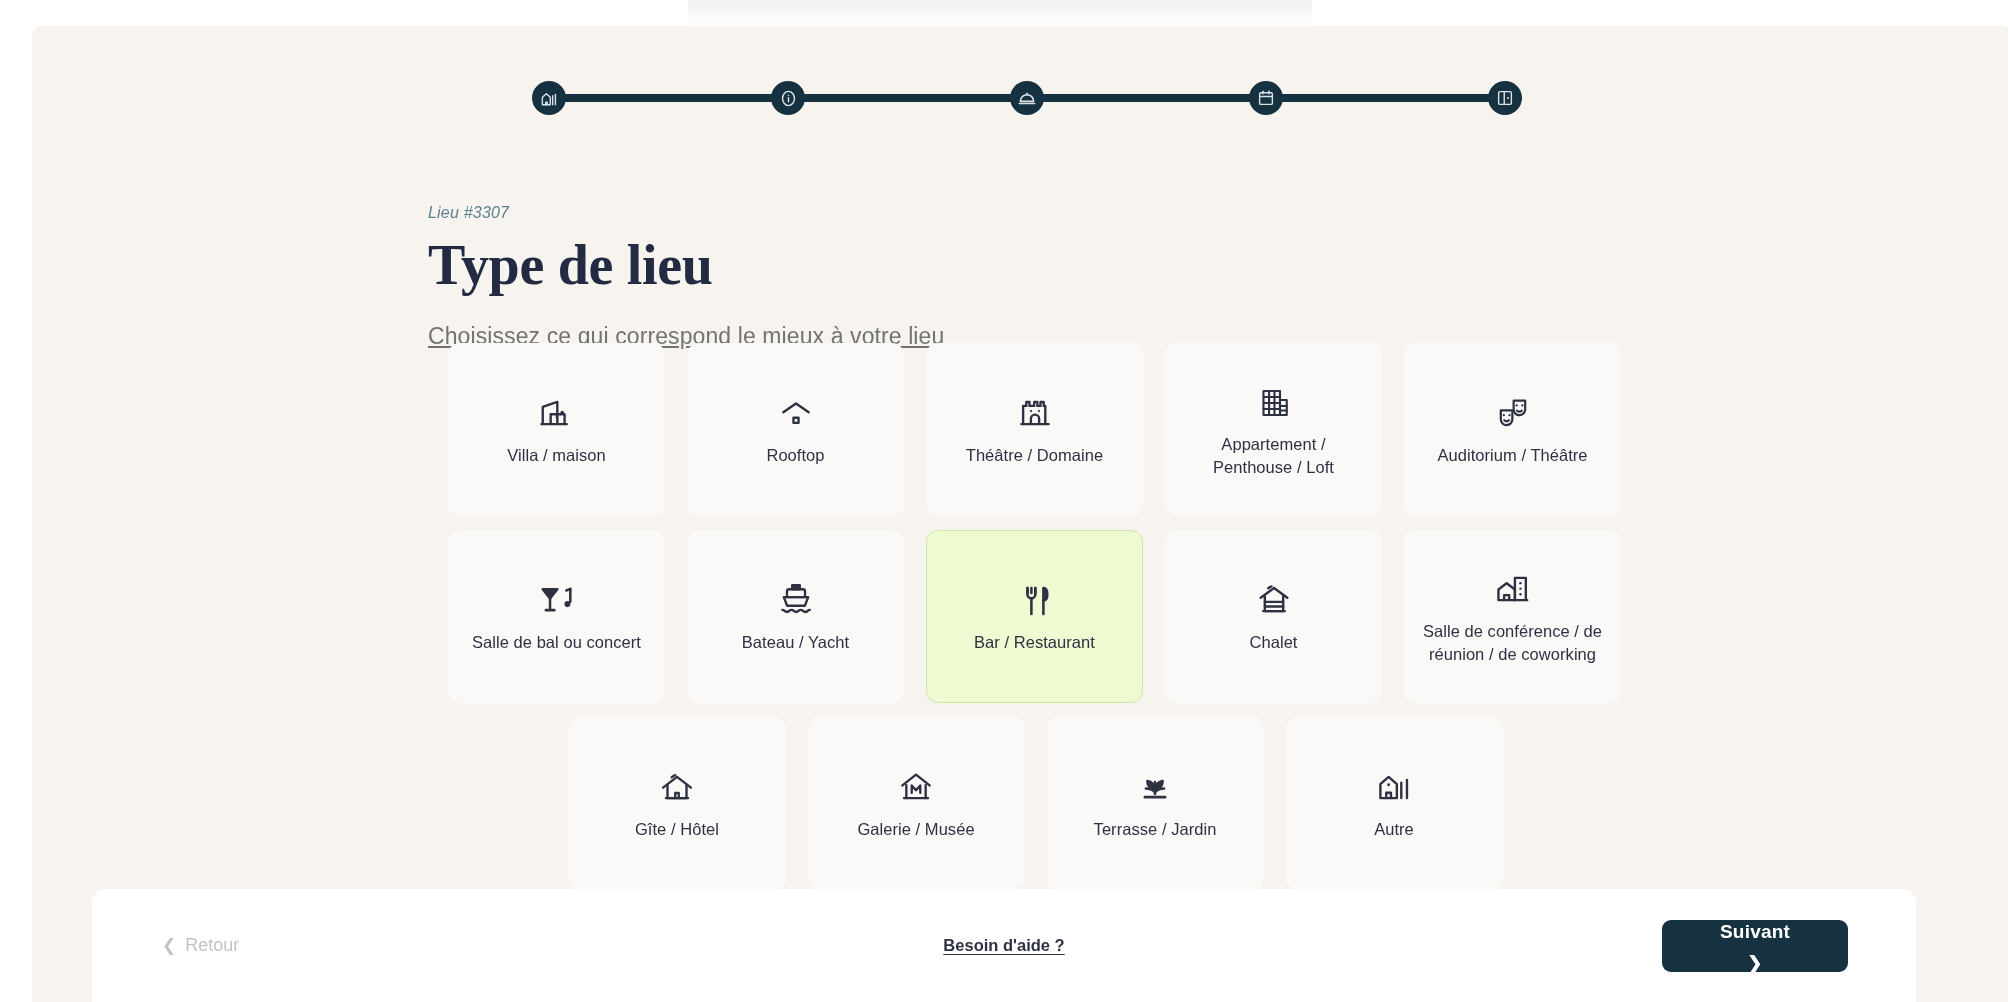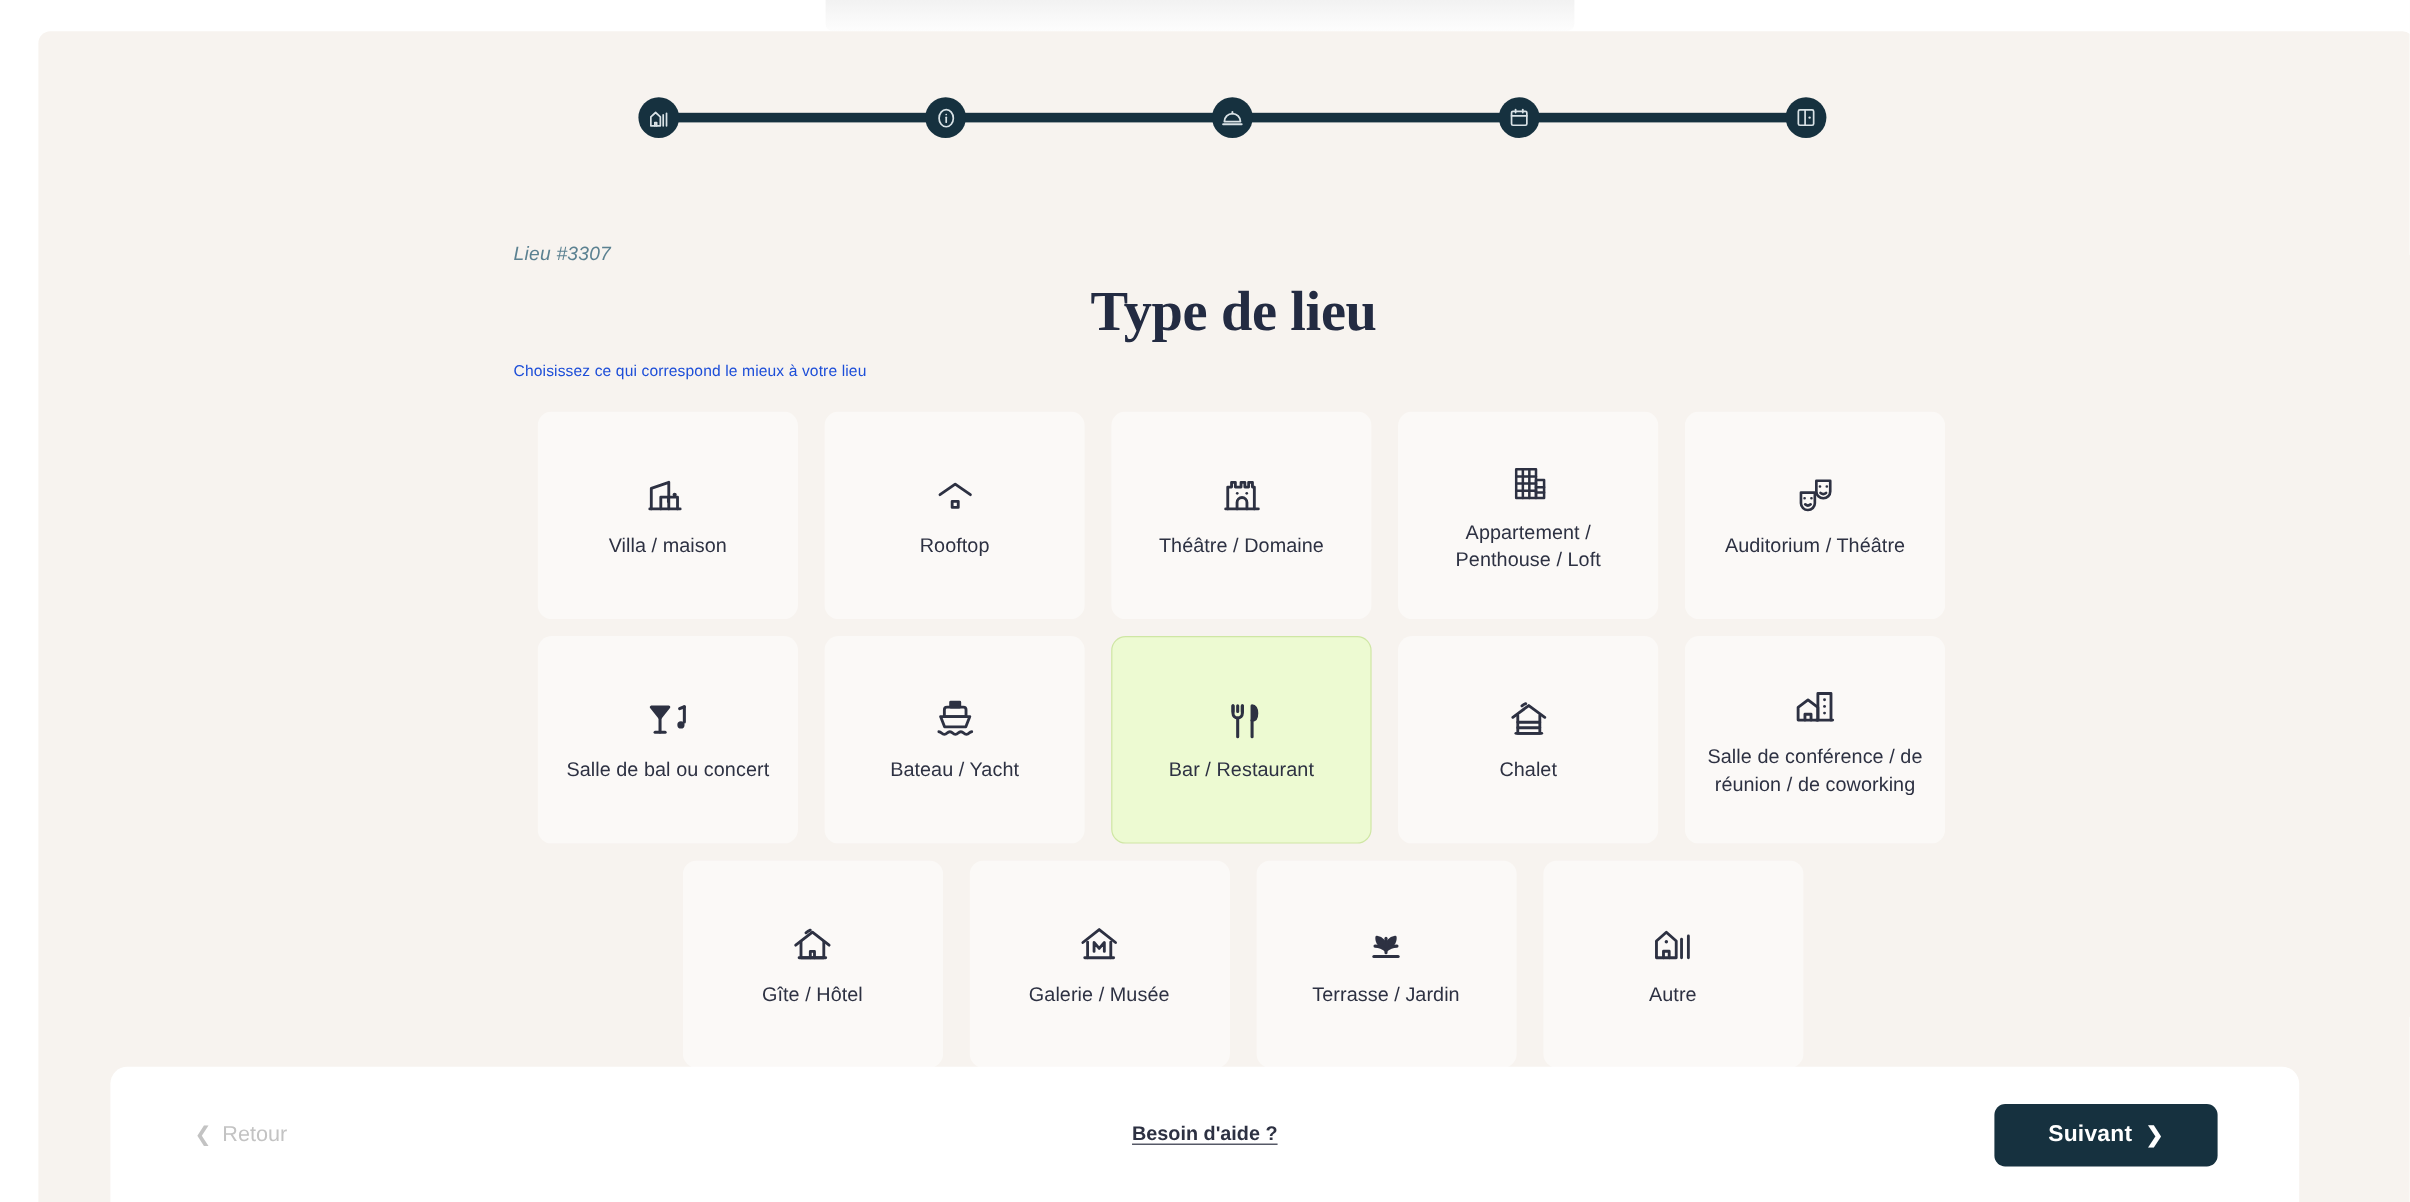--- a/index.html
+++ b/index.html
@@ -83,32 +83,32 @@
     font-family: "Liberation Sans", sans-serif;
     font-style: italic;
     font-size: 16px;
     font-weight: 500;
     letter-spacing: 0.2px;
     color: #5b8191;
     margin-bottom: 14px;
   }
   .page-title {
     font-family: "Liberation Serif", "DejaVu Serif", serif;
-    font-size: 47px;
+    font-size: 56px;
     font-weight: 700;
     letter-spacing: -0.3px;
     color: #232b42;
     line-height: 1.05;
-    margin-bottom: 16px;
-    text-align: center;
+    margin-bottom: 28px;
   }
   .page-sub {
-    font-size: 13px;
-    color: #1d4ed8;
+    font-size: 23px;
+    color: #737373;
     letter-spacing: 0.1px;
+    text-decoration: underline;
   }
 
   
   .grid-wrap {
     position: absolute;
     left: 416px;
     top: 317px;
     width: 1175px;
   }
   .grid-row {
@@ -200,22 +200,23 @@
     color: #ffffff;
     border: none;
     border-radius: 9px;
     font-family: "Liberation Sans", sans-serif;
     font-size: 19px;
     font-weight: 700;
     letter-spacing: 0.2px;
     padding: 0 40px;
     height: 52px;
     min-width: 186px;
-    justify-content: center;
+    justify-content: flex-end;
     cursor: pointer;
+    flex-direction: column;
   }
   .btn-next .chev { font-size: 18px; line-height: 1; }
 </style>
 </head>
 <body>
 
 <div id="app">
 
   <div class="top-strip"></div>
 

